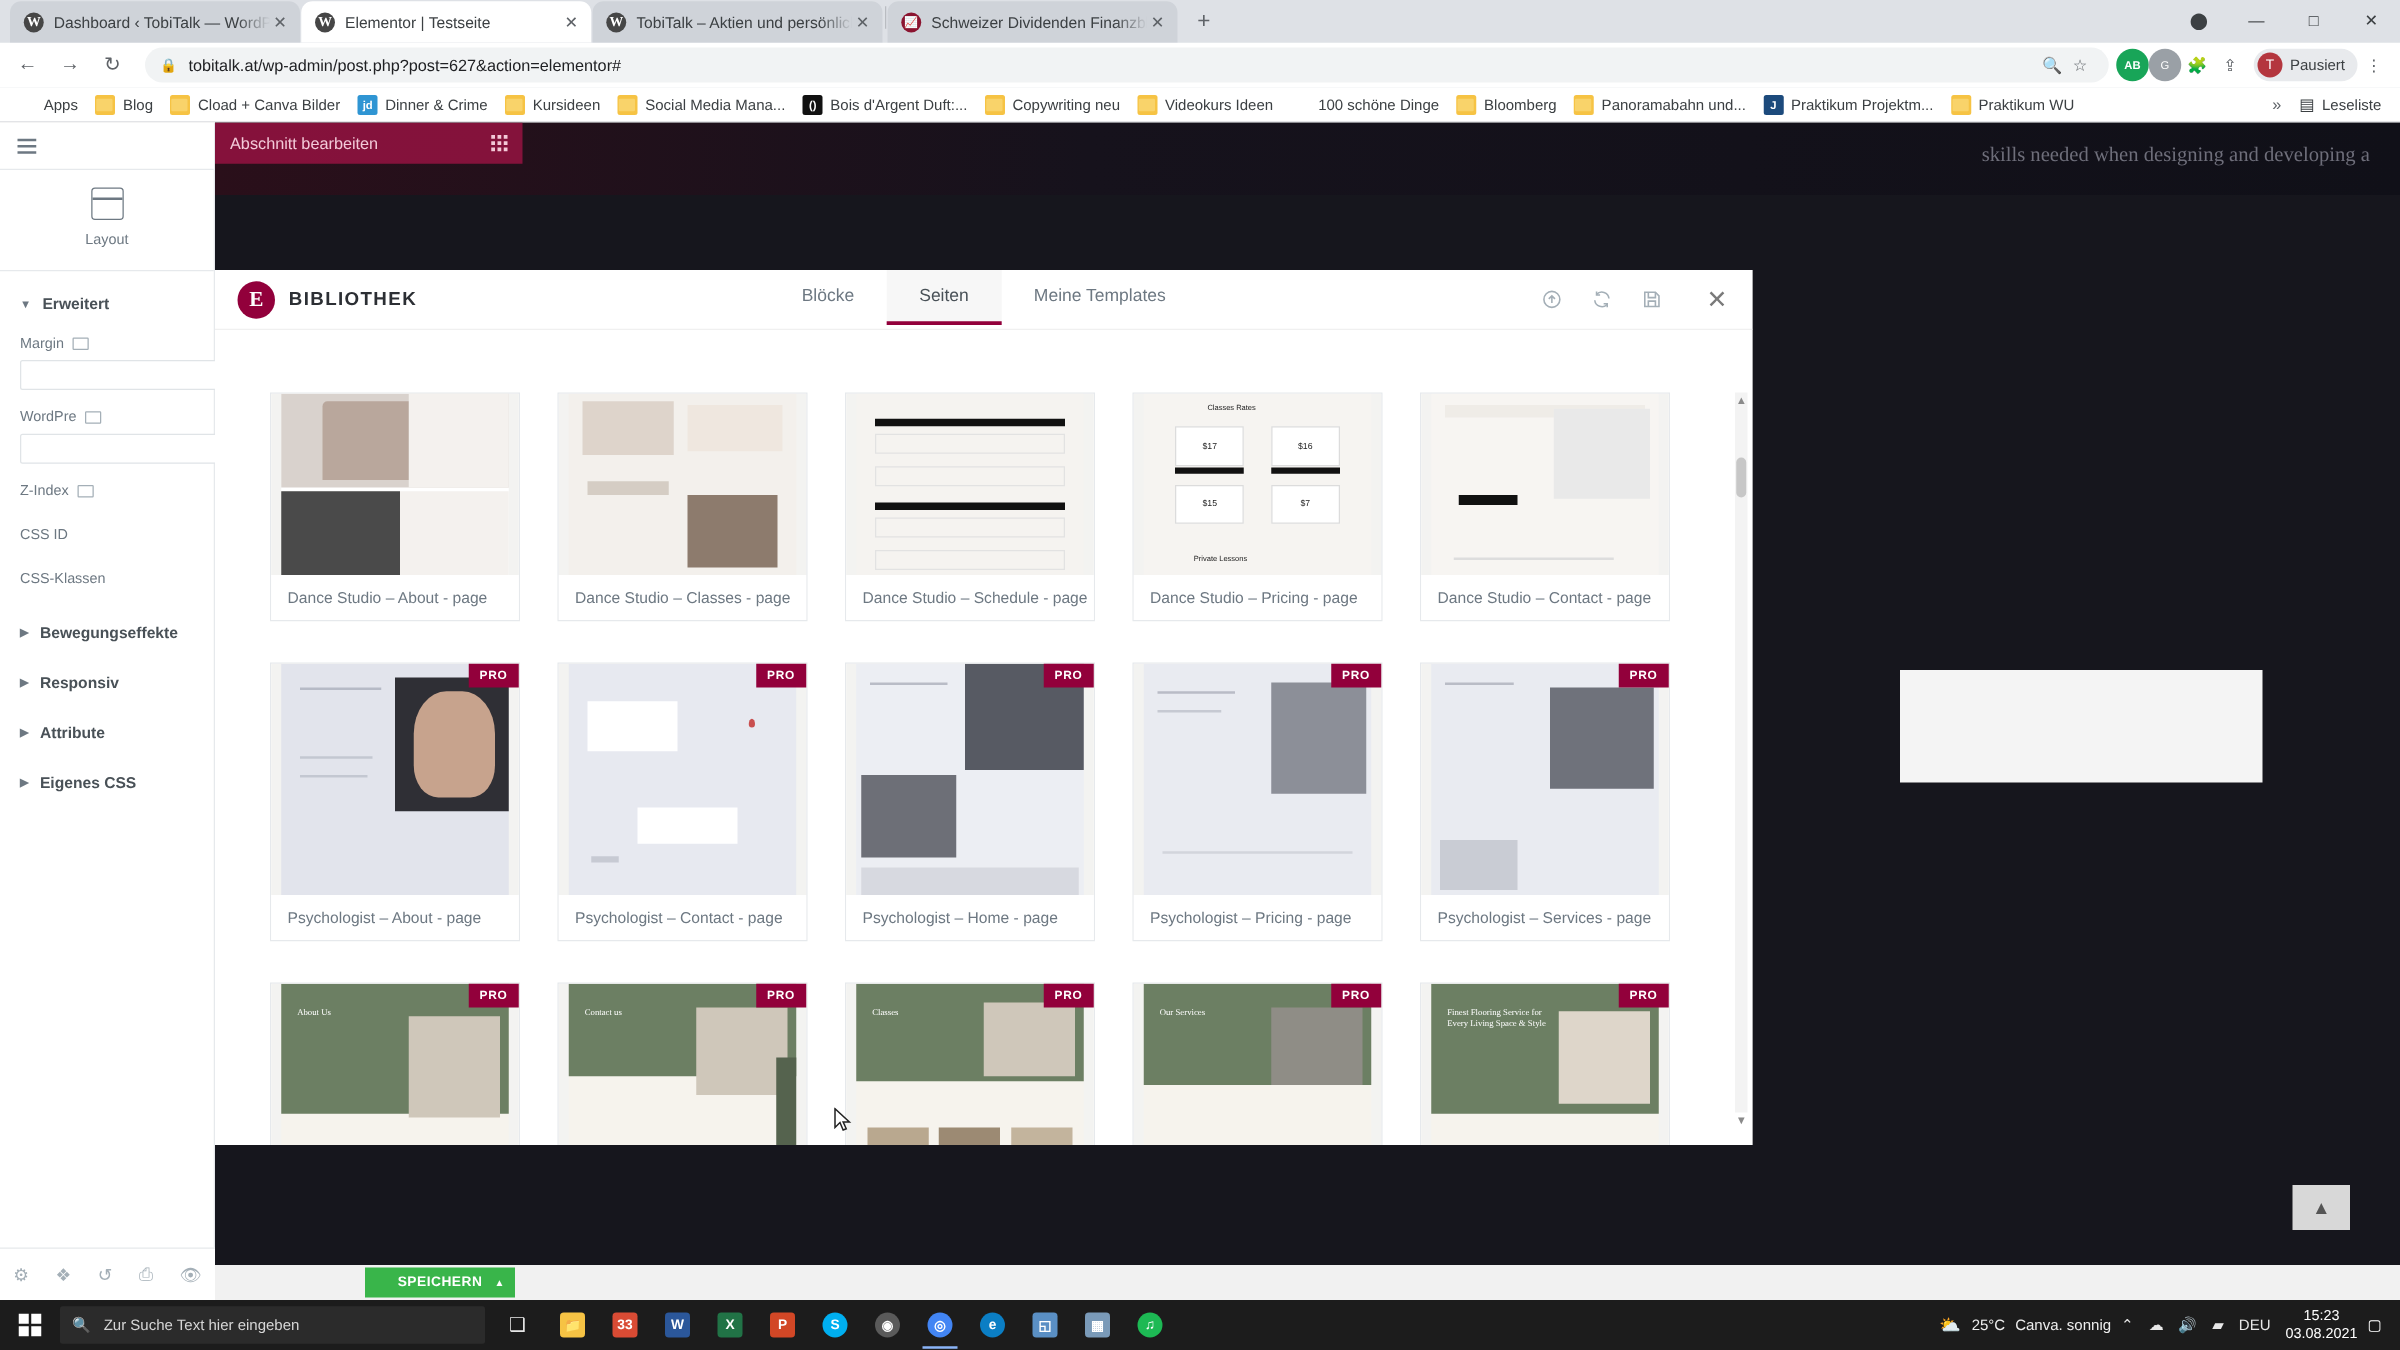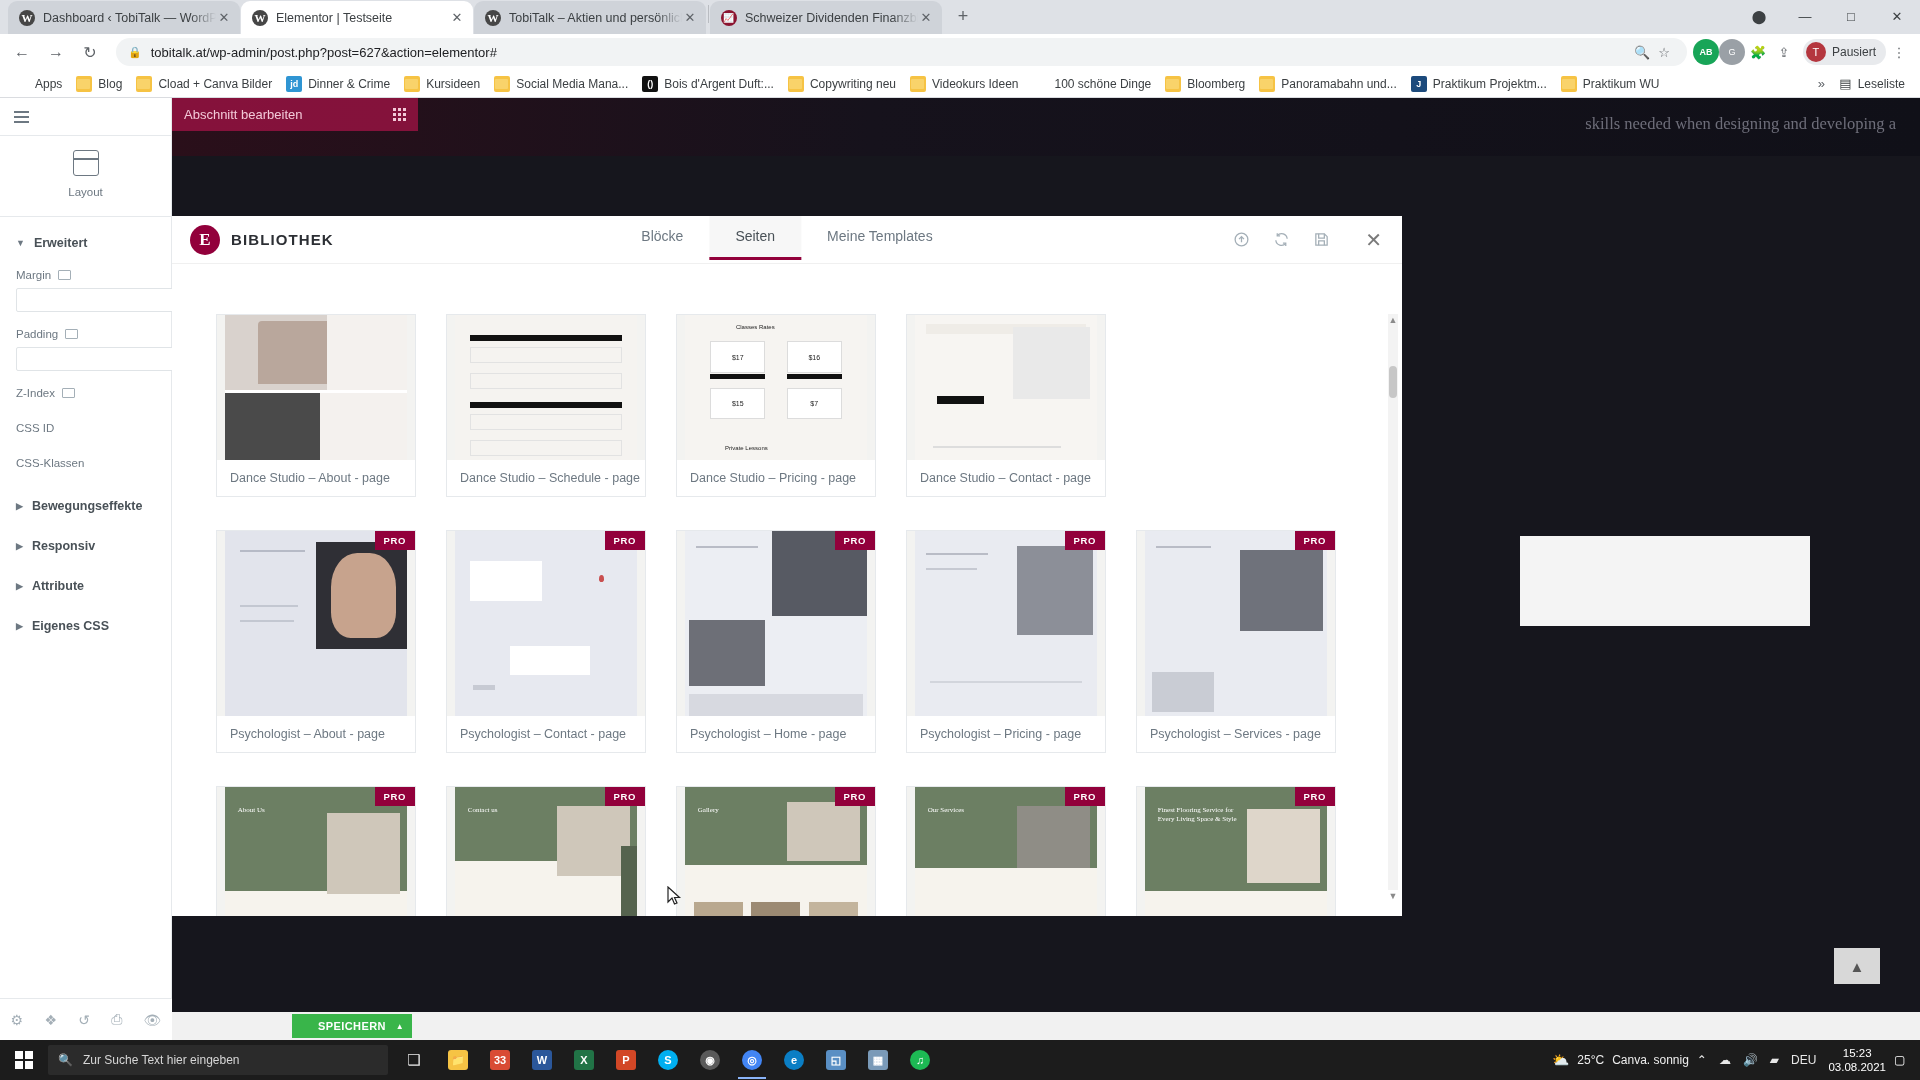--- a/index.html
+++ b/index.html
@@ -502,21 +502,21 @@
         <div class="ed-ctl-row">
           <input class="ed-input" style="">
           <input class="ed-input" style="">
           <input class="ed-input" style="">
           <input class="ed-input" style="">
         </div>
       </div>
 
       <div class="ed-ctl">
         <div class="ed-ctl-label">
-          <span>Padding</span>
+          <span>WordPre</span>
           <span class="mon"></span>
         </div>
         <div class="ed-ctl-row">
           <input class="ed-input" style="">
           <input class="ed-input" style="">
           <input class="ed-input" style="">
           <input class="ed-input" style="">
         </div>
       </div>
 
@@ -647,20 +647,33 @@
                       </div>
                   <div class="ph2">
                         <div class="img"></div>
                       </div>
                 </div>
                   </div>
               </div>
               <div class="clabel">Dance Studio – About - page</div>
             </div>
 
+            <div class="card">
+              <div class="thumbwrap">
+                <div class="thumb">
+                    <div class="mini" style="background:#f3f0ec">
+                  <div style="position:absolute;left:6%;top:4%;width:40%;height:30%;background:#ded4cb"></div>
+                  <div style="position:absolute;right:6%;top:6%;width:42%;height:26%;background:#efe7df"></div>
+                  <div style="position:absolute;left:8%;top:48%;width:36%;height:8%;background:#d5cdc4"></div>
+                  <div style="position:absolute;right:8%;bottom:4%;width:40%;height:40%;background:#8d7b6d"></div>
+                </div>
+                  </div>
+              </div>
+              <div class="clabel">Dance Studio – Classes - page</div>
+            </div>
 
             <div class="card">
               <div class="thumbwrap">
                 <div class="thumb">
                     <div class="mini sched" style="background:#f5f3f0">
                   <div class="blk" style="top:14%"></div>
                   <div class="row" style="top:22%"></div>
                       <div class="row" style="top:40%"></div>
                   <div class="blk" style="top:60%"></div>
                   <div class="row" style="top:68%"></div>
@@ -810,21 +823,21 @@
               </div>
 
             </div>
 
             <div class="card">
               <span class="pro">PRO</span>
               <div class="thumbwrap">
                 <div class="thumb">
                     <div class="mini floor">
                   <div class="green" style="height:42%"></div>
-                  <div class="gtitle">Gallery</div>
+                  <div class="gtitle">Classes</div>
                   <div class="photo" style="top:8%;height:32%"></div>
                   <div style="position:absolute;left:5%;bottom:4%;width:27%;height:34%;background:#b9a88f"></div>
                   <div style="position:absolute;left:36%;bottom:4%;width:27%;height:34%;background:#9c8a73"></div>
                   <div style="position:absolute;right:5%;bottom:4%;width:27%;height:34%;background:#c3b49d"></div>
                 </div>
                   </div>
               </div>
 
             </div>
 

